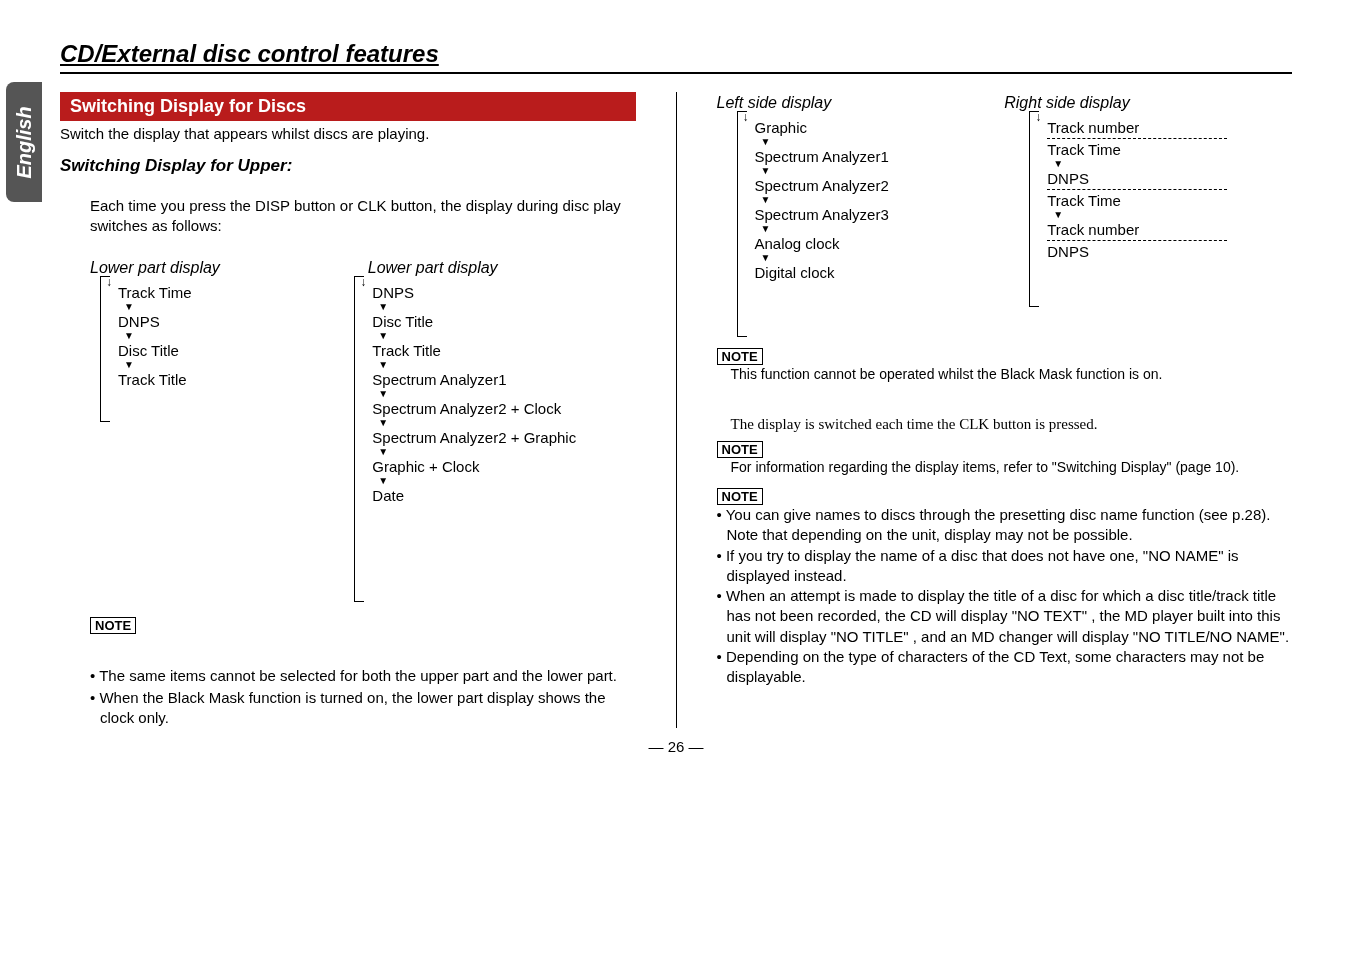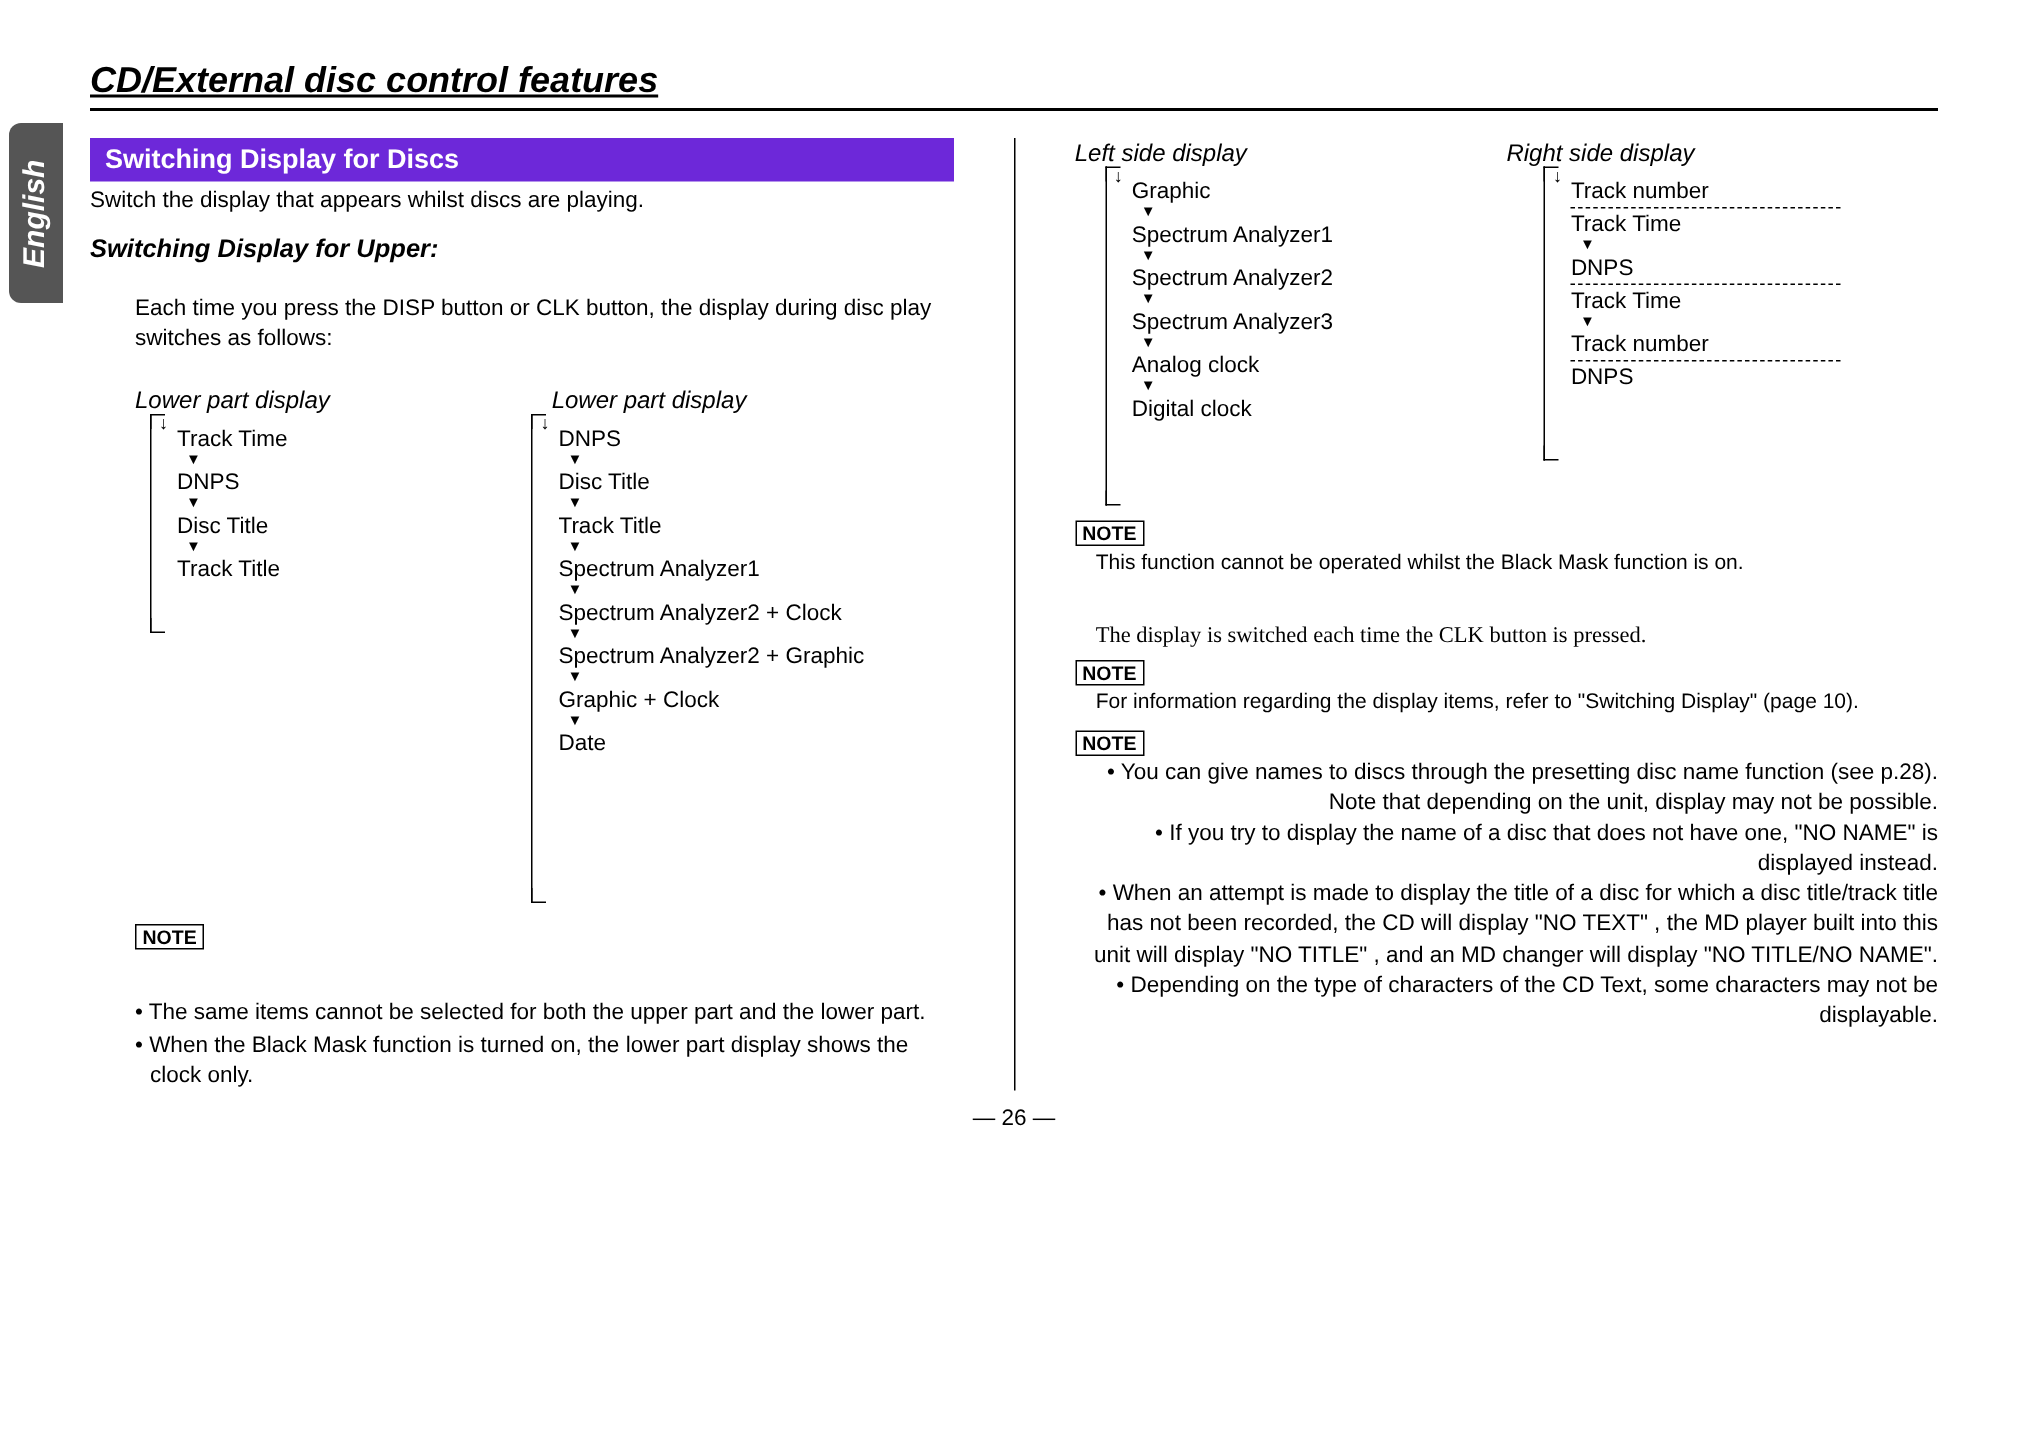--- a/index.html
+++ b/index.html
@@ -3,21 +3,21 @@
 <meta charset="utf-8">
 <style>
   * { box-sizing: border-box; margin: 0; padding: 0; }
   html, body { width: 1352px; height: 954px; background: #fff; font-family: "Helvetica Neue", Arial, sans-serif; font-size: 16px; color: #000; }
   .page { position: relative; width: 1352px; height: 954px; padding: 40px 60px 20px 60px; }
   .section-title { font-style: italic; font-weight: bold; font-size: 24px; padding-bottom: 4px; border-bottom: 2px solid #000; margin-bottom: 18px; text-decoration: underline; }
   .sidebar-tab { position: absolute; left: 6px; top: 82px; width: 36px; height: 120px; background: #555; border-radius: 8px 0 0 8px; display: flex; align-items: center; justify-content: center; }
   .sidebar-tab span { color: #fff; font-style: italic; font-weight: bold; font-size: 20px; transform: rotate(-90deg); white-space: nowrap; }
   .columns { display: flex; gap: 40px; }
   .col { flex: 1; }
-  .black-bar { background: #6d28d9; color: #fff; font-weight: bold; font-size: 18px; padding: 4px 10px; margin-bottom: 4px; }
+  .black-bar { background: #b91c1c; color: #fff; font-weight: bold; font-size: 18px; padding: 4px 10px; margin-bottom: 4px; }
   .intro { font-size: 15px; margin-bottom: 14px; }
   .subhead { font-style: italic; font-weight: bold; font-size: 17px; margin-top: 6px; }
   .indent { margin-left: 30px; }
   .body-text { font-size: 15px; line-height: 1.35; margin-top: 20px; }
   .two-col-label { display: flex; margin-top: 22px; margin-bottom: 6px; }
   .two-col-label > div { flex: 1; font-style: italic; font-size: 16px; }
   .two-col-label > div:first-child { margin-left: 30px; }
   .two-col-label > div:last-child { margin-left: 10px; }
   .flow-row { display: flex; gap: 20px; margin-left: 40px; }
   .flowbox { position: relative; padding-left: 18px; }
@@ -174,21 +174,21 @@
 
       <div class="rcol-section body-text" style="margin-left:14px; margin-top:30px;font-family:Liberation Serif, serif;">The display is switched each time the CLK button is pressed.</div>
 
       <div style="margin-top:6px;">
         <span class="note-label">NOTE</span>
         <div class="note-text-indent">For information regarding the display items, refer to "Switching Display" (page 10).</div>
       </div>
 
       <div style="margin-top:10px;">
         <span class="note-label">NOTE</span>
-        <ul style="list-style:none; font-size:15px; line-height:1.35;text-align:right;">
+        <ul style="list-style:none; font-size:15px; line-height:1.35;">
           <li style="text-indent:-10px; padding-left:10px; white-space:pre-line;"><span>• </span><span>You can give names to discs through the presetting disc name function  (see p.28).
 Note that depending on the unit, display may not be possible.</span></li>
           <li style="text-indent:-10px; padding-left:10px;"><span>• </span><span>If you try to display the name of a disc that does not have one, "NO NAME" is displayed instead.</span></li>
           <li style="text-indent:-10px; padding-left:10px;"><span>• </span><span>When an attempt is made to display the title of a disc for which a disc title/track title has not been recorded, the CD will display "NO TEXT" , the MD player built into this unit will display "NO TITLE" , and an MD changer will display "NO TITLE/NO NAME".</span></li>
           <li style="text-indent:-10px; padding-left:10px;"><span>• </span><span>Depending on the type of characters of the CD Text, some characters may not be displayable.</span></li>
         </ul>
       </div>
     </div>
   </div>
 

